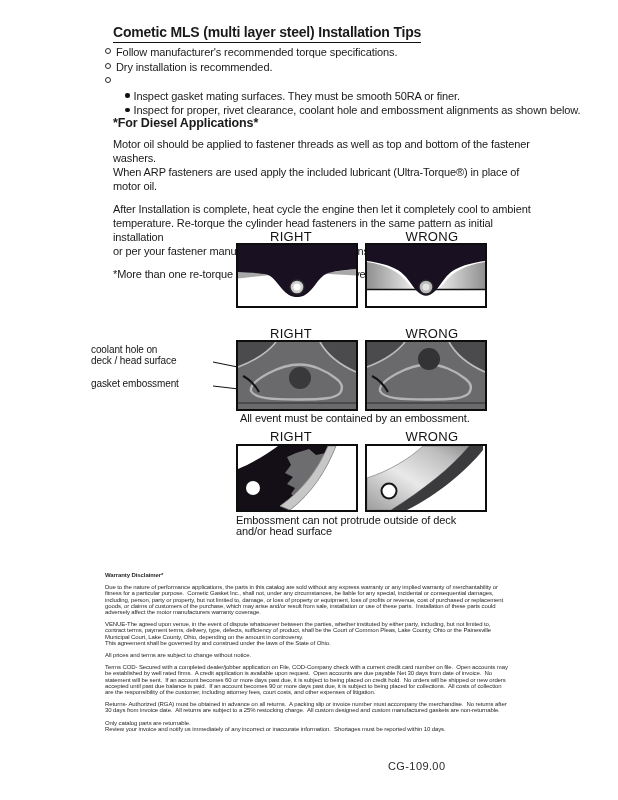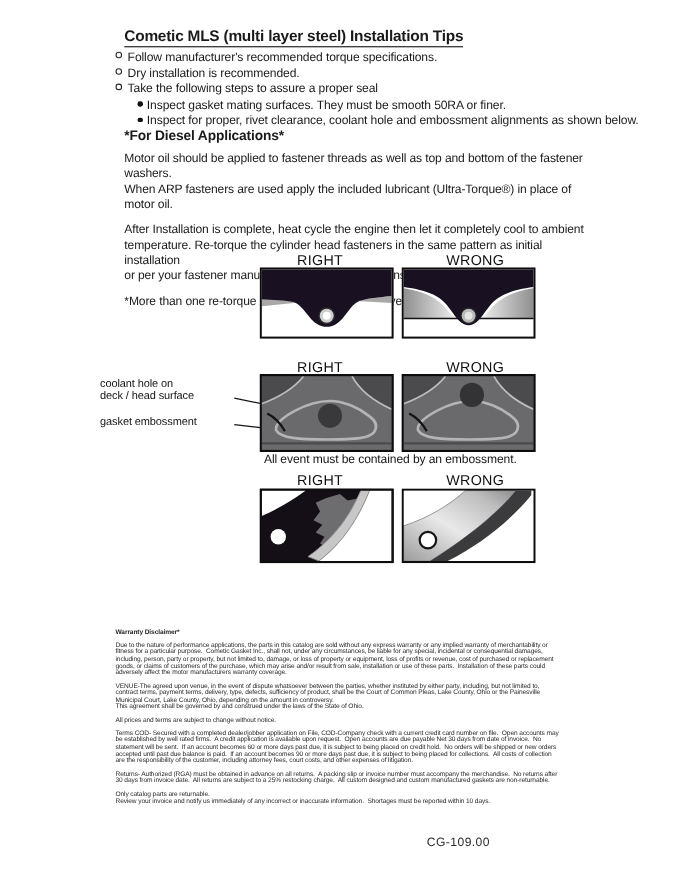--- a/index.html
+++ b/index.html
@@ -51,21 +51,21 @@
 </head>
 <body>
 
 <div class="page">
 
   <h1 class="abs title">Cometic MLS (multi layer steel) Installation Tips</h1>
 
   <div class="abs bullets">
     <div class="b-row"><span class="marker-o"></span><span>Follow manufacturer's recommended torque specifications.</span></div>
     <div class="b-row"><span class="marker-o"></span><span>Dry installation is recommended.</span></div>
-    <div class="b-row"><span class="marker-o"></span><span>Take the following steps to assure a proper seal</span></div>
+    <div class="b-row"><span class="marker-o"></span></div>
     <div class="b-row sub"><span class="marker-f"></span><span>Inspect gasket mating surfaces.  They must be smooth 50RA or finer.</span></div>
     <div class="b-row sub"><span class="marker-f"></span><span>Inspect for proper, rivet clearance, coolant hole and embossment alignments as shown below.</span></div>
   </div>
 
   <div class="abs diesel">
     <h2>*For Diesel Applications*</h2>
     <p>Motor oil should be applied to fastener threads as well as top and bottom of the fastener washers.
 When ARP fasteners are used apply the included lubricant (Ultra-Torque®) in place of motor oil.</p>
     <p>After Installation is complete, heat cycle the engine then let it completely cool to ambient
 temperature. Re-torque the cylinder head fasteners in the same pattern as initial installation
@@ -177,20 +177,22 @@
             <stop offset="1" stop-color="#8d8d8d"></stop>
         </linearGradient>
       </defs>
       <rect width="122" height="68" fill="#ffffff"></rect>
       <path d="M58,2 H104 C86,24 58,46 26,66 H2 V34 C24,27 44,15 58,2 Z" fill="url(#g3)" stroke="#8a8a8a" stroke-width="0.8"></path>
       <path d="M104,2 C86,24 58,46 26,66 H42 C74,50 102,26 118,6 V2 Z" fill="#3b3b3e"></path>
       <circle cx="24" cy="47" r="7.5" fill="#ffffff" stroke="#161616" stroke-width="2"></circle>
       <rect x="1" y="1" width="120" height="66" fill="none" stroke="#0d0d0d" stroke-width="2"></rect>
     </svg>
   </div>
+  <div class="abs caption" style="left:236px; top:515px; white-space:pre-line;">Embossment can not protrude outside of deck
+and/or head surface</div>
 
   <div class="abs legal">
     <h3>Warranty Disclaimer*</h3>
     <p>Due to the nature of performance applications, the parts in this catalog are sold without any express warranty or any implied warranty of merchantability or
 fitness for a particular purpose.  Cometic Gasket Inc., shall not, under any circumstances, be liable for any special, incidental or consequential damages,
 including, person, party or property, but not limited to, damage, or loss of property or equipment, loss of profits or revenue, cost of purchased or replacement
 goods, or claims of customers of the purchase, which may arise and/or result from sale, installation or use of these parts.  Installation of these parts could
 adversely affect the motor manufacturers warranty coverage.</p>
     <p>VENUE-The agreed upon venue, in the event of dispute whatsoever between the parties, whether instituted by either party, including, but not limited to,
 contract terms, payment terms, delivery, type, defects, sufficiency of product, shall be the Court of Common Pleas, Lake County, Ohio or the Painesville

